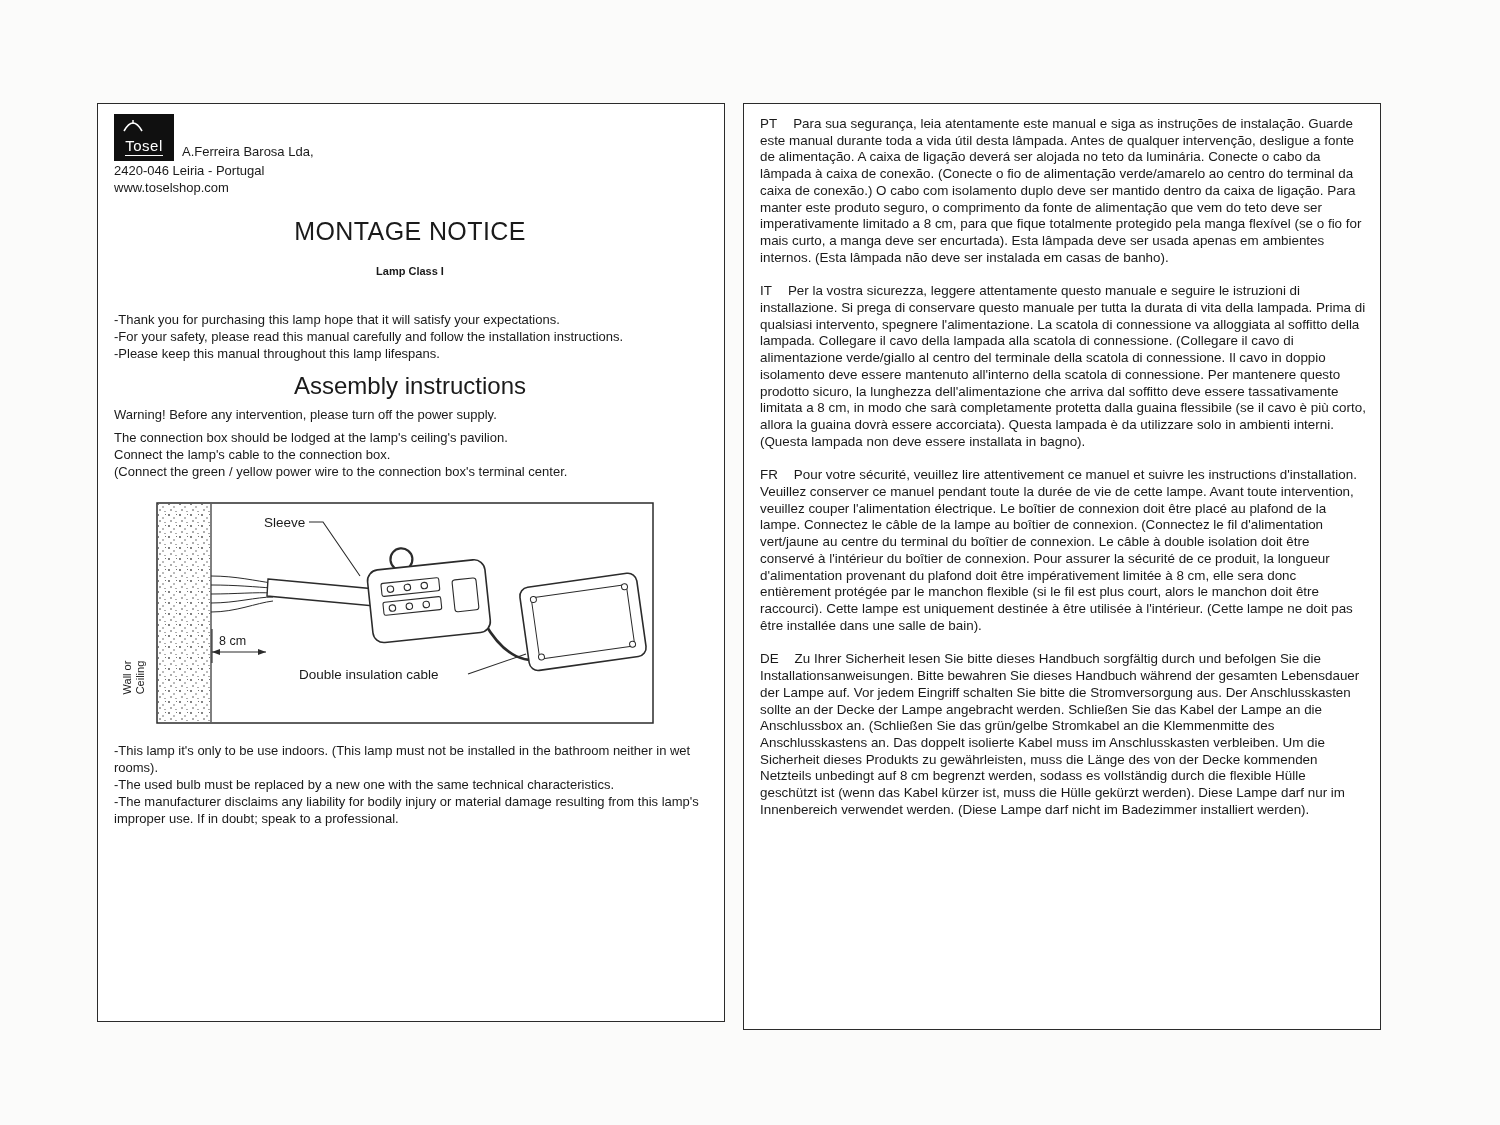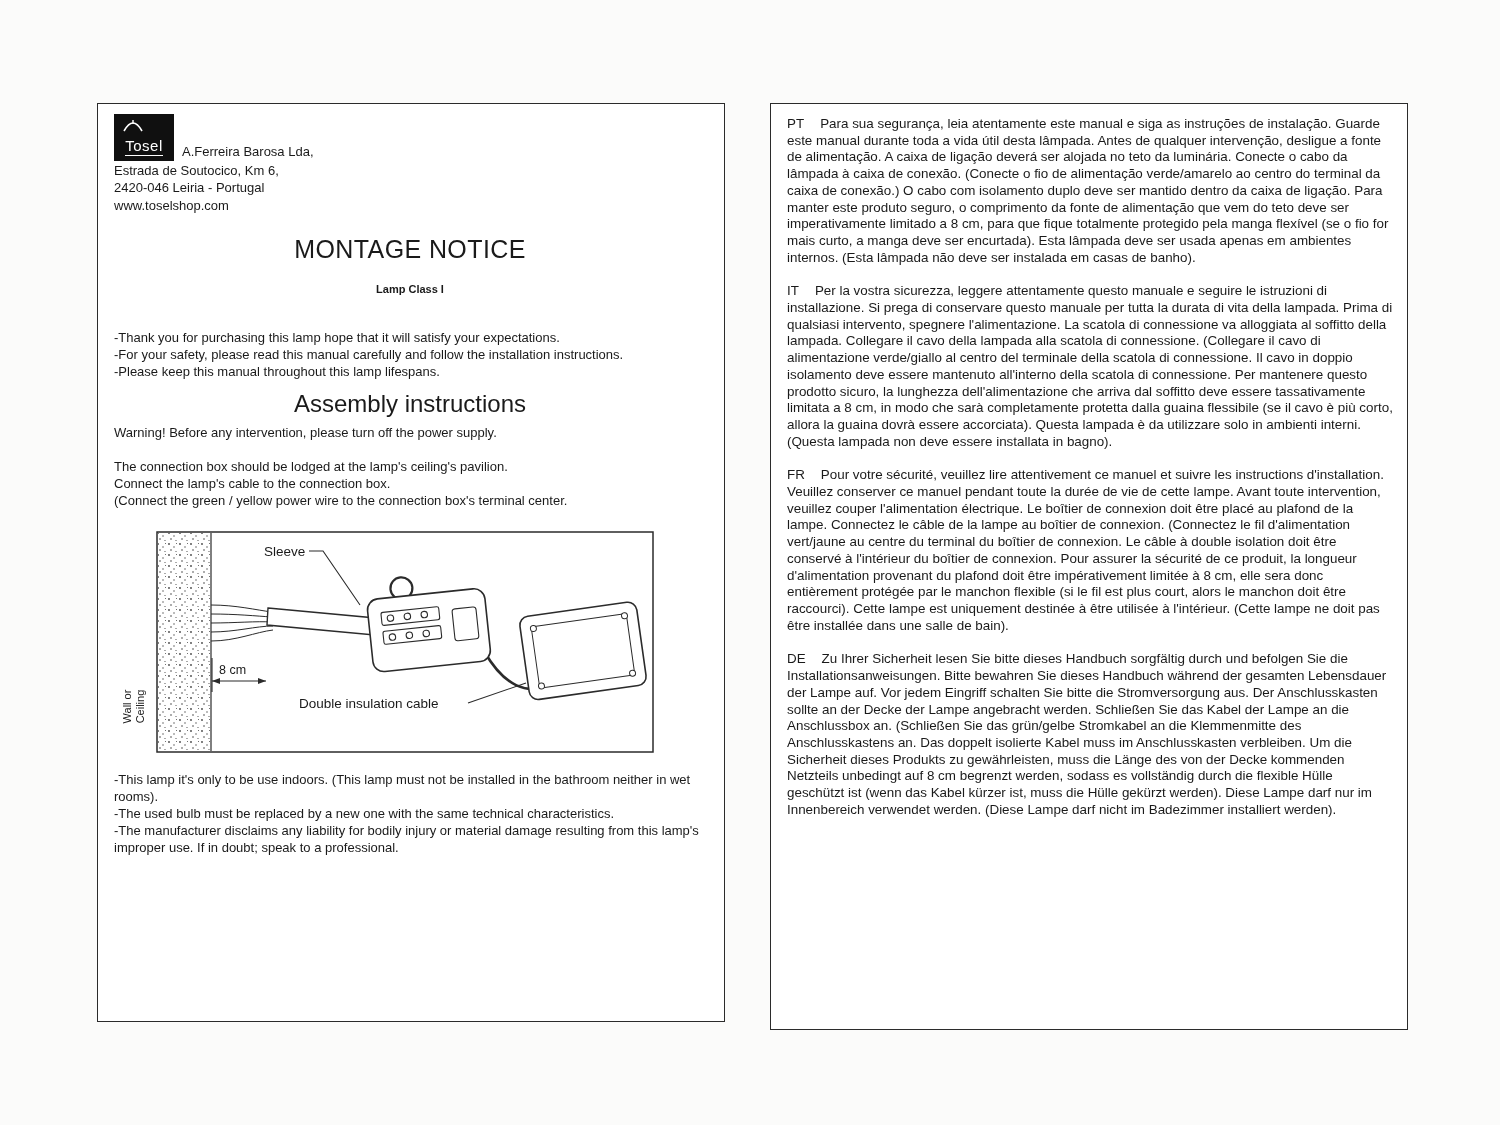--- a/index.html
+++ b/index.html
@@ -15,21 +15,21 @@
     position: absolute;
     background: #ffffff;
     border: 1.5px solid #2b2b2b;
   }
   .left-panel {
     left: 97px; top: 103px; width: 628px; height: 919px;
     padding: 10px 18px 10px 16px;
     font-size: 13px; line-height: 17px;
   }
   .right-panel {
-    left: 770px; top: 103px; width: 638px; height: 927px;
+    left: 743px; top: 103px; width: 638px; height: 927px;
     padding: 12px 14px 10px 16px;
     font-size: 13.4px; line-height: 16.7px;
   }
   .logo-row { display: flex; align-items: flex-end; }
   .logo-box {
     width: 60px; height: 47px;
     background: #101010; color: #ffffff;
     position: relative;
     display: flex; align-items: flex-end; justify-content: center;
     padding-bottom: 5px;
@@ -46,21 +46,21 @@
     letter-spacing: 0.4px; margin-top: 27px;
   }
   .doc-subtitle {
     text-align: center; font-size: 11px; font-weight: bold; margin-top: 23px;
   }
   .intro-block { margin-top: 31px; }
   .section-heading {
     text-align: center; font-size: 24px; font-weight: normal; margin-top: 15px;
   }
   .warning { font-weight: normal; margin-top: 12px; }
-  .body-block { margin-top: 17px; }
+  .body-block { margin-top: 6px; }
   .diagram-wrap {
     position: relative;
     width: 498px;
     margin: 22px 0 0 42px;
   }
   .wall-label {
     position: absolute; left: -52px; top: 163px; width: 58px;
     text-align: center; font-size: 11px; line-height: 12.5px;
     transform: rotate(-90deg);
   }
@@ -78,21 +78,20 @@
     <div class="logo-box">
       <svg class="lamp-glyph" width="22" height="13" viewBox="0 0 22 13">
         <path d="M2 12 Q 11 -4 20 12" fill="none" stroke="#ffffff" stroke-width="1.6"></path>
         <line x1="11" y1="1" x2="11" y2="5" stroke="#ffffff" stroke-width="1.4"></line>
       </svg>
       <span class="logo-text">Tosel</span>
     </div>
     <span class="company-name">A.Ferreira Barosa Lda,</span>
   </div>
 
-  <div class="addr">Estrada de Soutocico, Km 6,</div>
   <div class="addr">2420-046 Leiria - Portugal</div>
   <div class="addr">www.toselshop.com</div>
 
   <h1 class="doc-title">MONTAGE NOTICE</h1>
   <h2 class="doc-subtitle">Lamp Class I</h2>
 
   <div class="intro-block">
     <div>-Thank you for purchasing this lamp hope that it will satisfy your expectations.</div>
     <div>-For your safety, please read this manual carefully and follow the installation instructions.</div>
     <div>-Please keep this manual throughout this lamp lifespans.</div>

